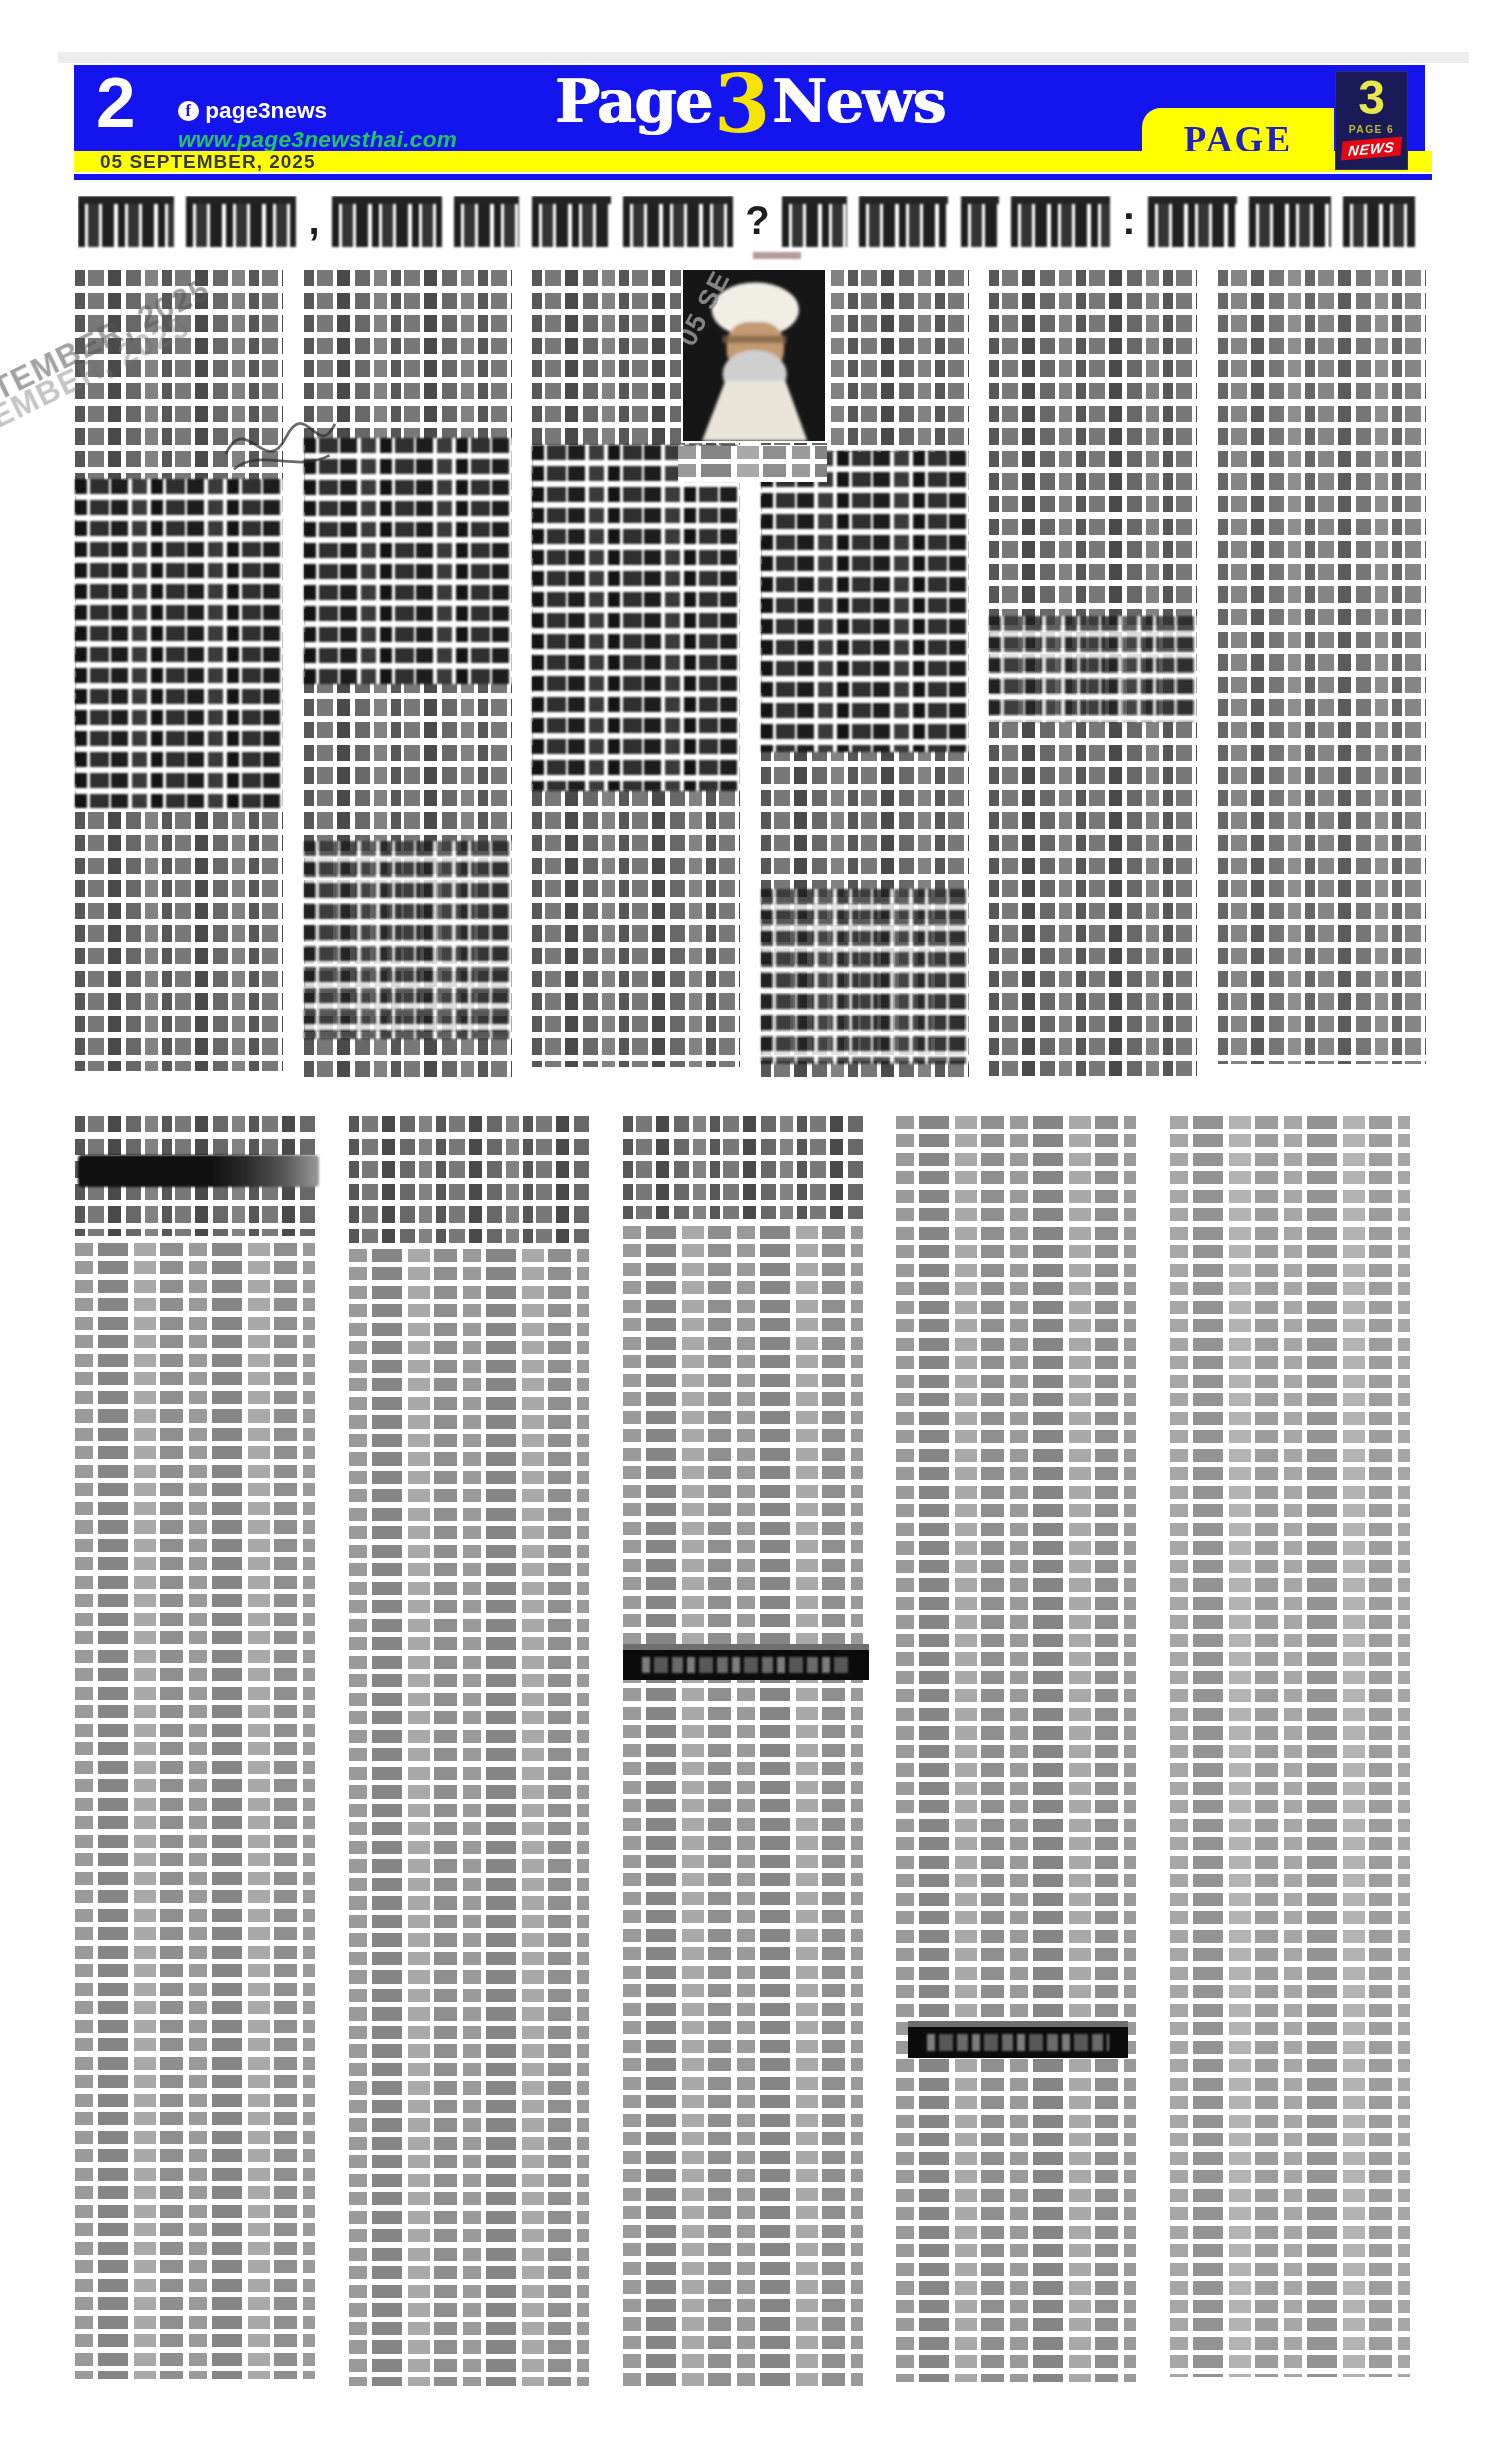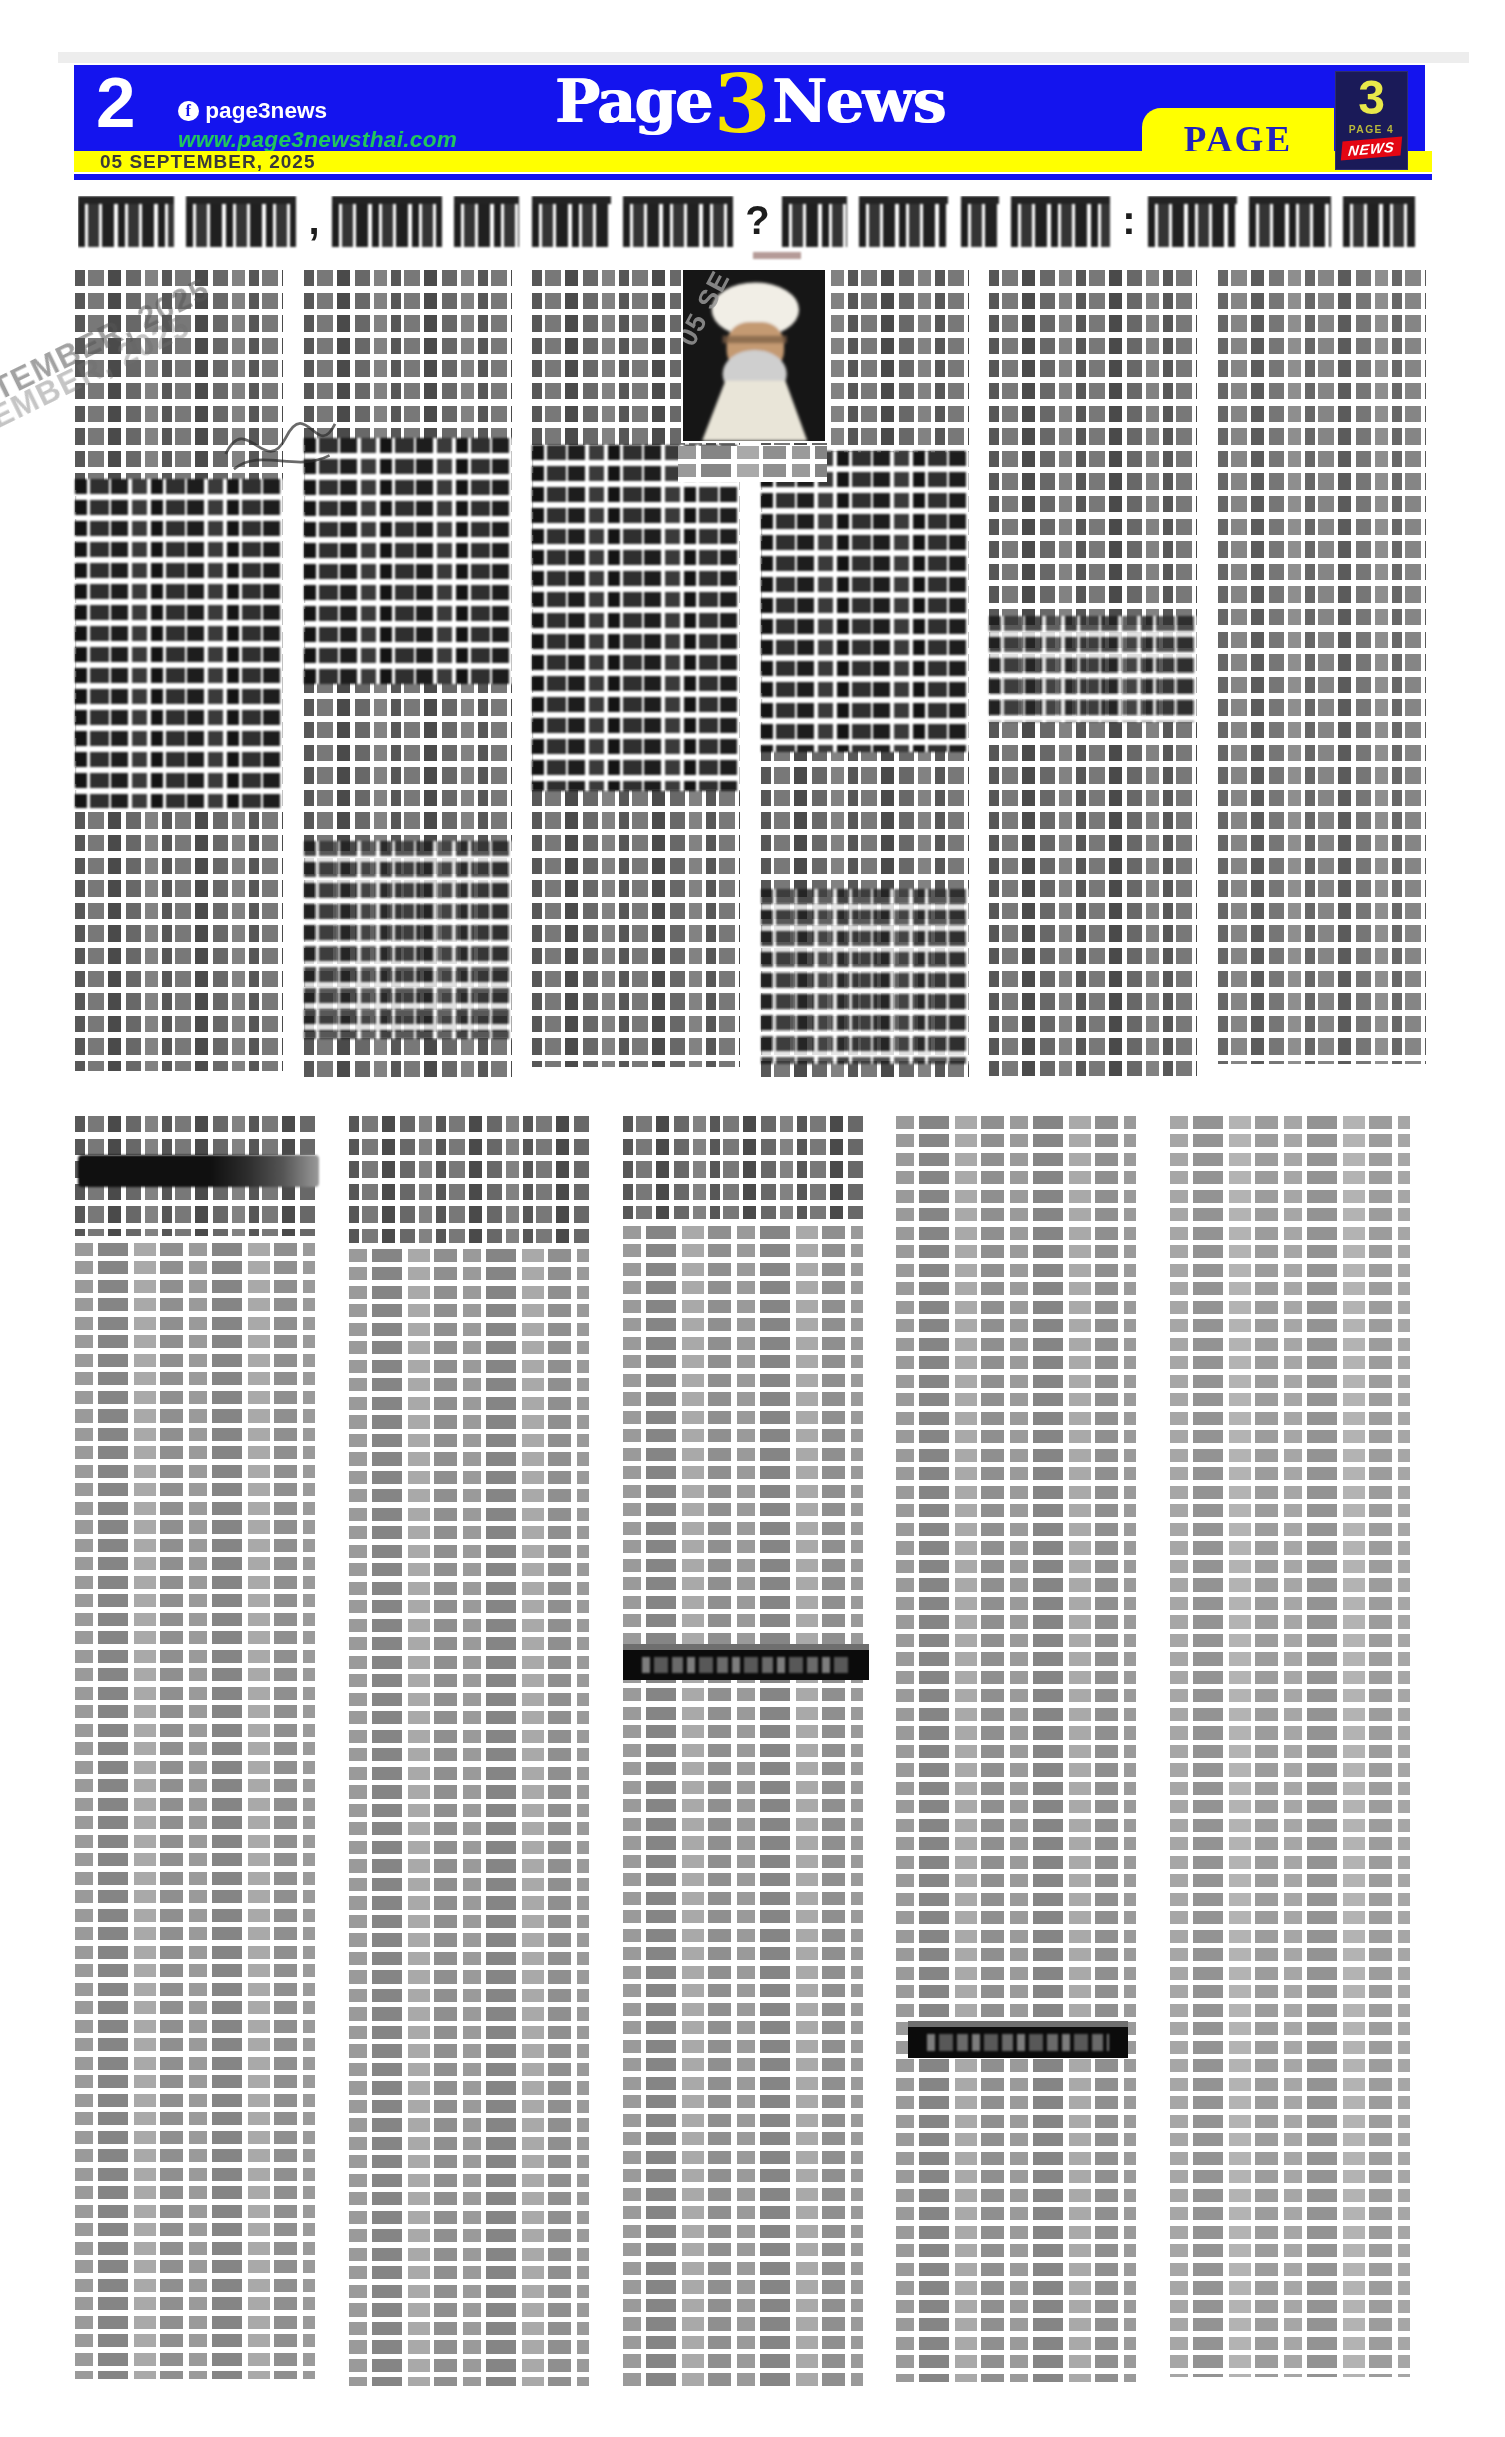--- a/index.html
+++ b/index.html
@@ -125,21 +125,21 @@
     </div>
     <div class="site-row">www.page3newsthai.com</div>
     <div class="masthead">
       <span class="mword">Page</span><span class="m3"><span class="rednotch"></span><span>3</span></span><span class="mword">News</span>
     </div>
     <div class="world-badge">
       <span class="world-label">PAGE</span>
     </div>
     <div class="logo-badge">
       <span class="logo-3">3</span>
-      <span class="logo-page3">PAGE 4</span>
+      <span class="logo-page3">PAGE 6</span>
       <span class="logo-ribbon">
         <span class="logo-news">NEWS</span>
       </span>
     </div>
   </div>
 
   <div class="date-strip">
     <span class="date-text">05 SEPTEMBER, 2025</span>
   </div>
   <div class="blue-line"></div>

